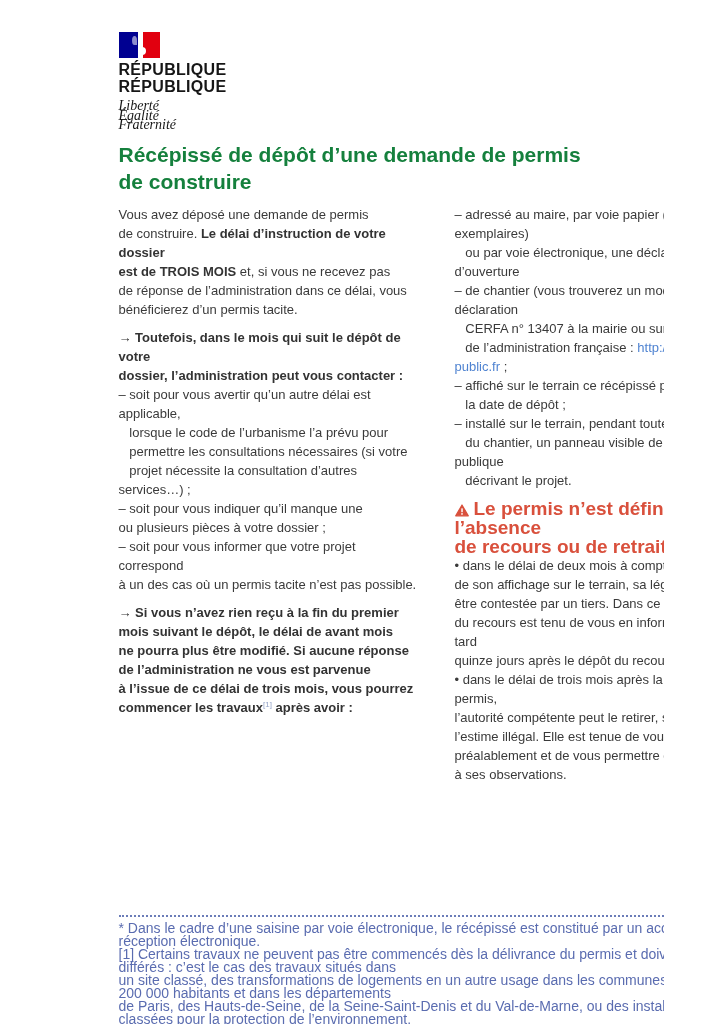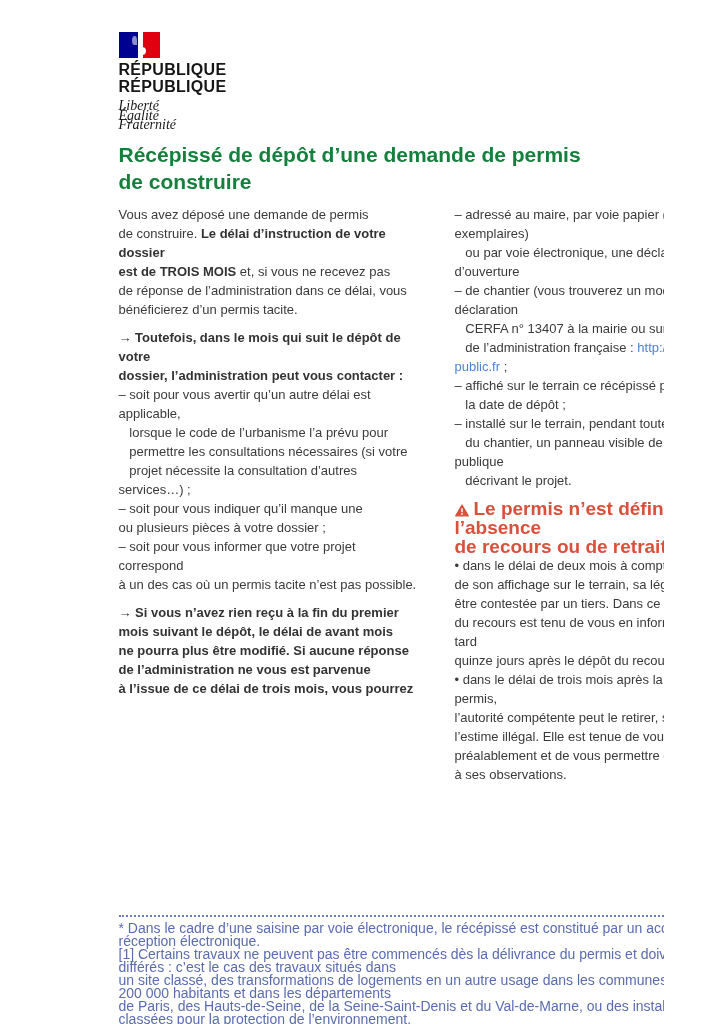--- a/index.html
+++ b/index.html
@@ -58,21 +58,21 @@
     </div>
     <div class="motto">Liberté<br>Égalité<br>Fraternité</div>
   </header>
 
   <h1 class="doc-title">Récépissé de dépôt d’une demande de permis<br>de construire</h1>
 
   <main class="columns">
     <section class="col">
       <p class="para">Vous avez déposé une demande de permis<br>de construire. <b>Le délai d’instruction de votre dossier</b><br><b>est de TROIS MOIS</b> et, si vous ne recevez pas<br>de réponse de l’administration dans ce délai, vous<br>bénéficierez d’un permis tacite.</p>
       <p class="para"><b>→  Toutefois, dans le mois qui suit le dépôt de votre</b><br><b>dossier, l’administration peut vous contacter :</b><br>– soit pour vous avertir qu’un autre délai est applicable,<br>&nbsp;&nbsp;&nbsp;lorsque le code de l’urbanisme l’a prévu pour<br>&nbsp;&nbsp;&nbsp;permettre les consultations nécessaires (si votre<br>&nbsp;&nbsp;&nbsp;projet nécessite la consultation d’autres services…) ;<br>– soit pour vous indiquer qu’il manque une<br>ou plusieurs pièces à votre dossier ;<br>– soit pour vous informer que votre projet correspond<br>à un des cas où un permis tacite n’est pas possible.</p>
-      <p class="para"><b>→  Si vous n’avez rien reçu à la fin du premier</b><br><b>mois suivant le dépôt, le délai de avant mois</b><br><b>ne pourra plus être modifié. Si aucune réponse</b><br><b>de l’administration ne vous est parvenue</b><br><b>à l’issue de ce délai de trois mois, vous pourrez</b><br></p>
+      <p class="para"><b>→  Si vous n’avez rien reçu à la fin du premier</b><br><b>mois suivant le dépôt, le délai de avant mois</b><br><b>ne pourra plus être modifié. Si aucune réponse</b><br><b>de l’administration ne vous est parvenue</b><br><b>à l’issue de ce délai de trois mois, vous pourrez</b><br><b>commencer les travaux<sup>[1]</sup> après avoir :</b></p>
     </section>
 
     <section class="col">
       <p class="para">– adressé au maire, par voie papier (en trois exemplaires)<br>&nbsp;&nbsp;&nbsp;ou par voie électronique, une déclaration d’ouverture<br>– de chantier (vous trouverez un modèle de déclaration<br>&nbsp;&nbsp;&nbsp;CERFA n° 13407 à la mairie ou sur le site officiel<br>&nbsp;&nbsp;&nbsp;de l’administration française : <span class="link">http://www.service-public.fr</span> ;<br>– affiché sur le terrain ce récépissé pour attester<br>&nbsp;&nbsp;&nbsp;la date de dépôt ;<br>– installé sur le terrain, pendant toute la durée<br>&nbsp;&nbsp;&nbsp;du chantier, un panneau visible de la voie publique<br>&nbsp;&nbsp;&nbsp;décrivant le projet.</p>
       <div class="warning">
         <p class="warning-head"><span class="w-icon"><svg width="14" height="13" viewBox="0 0 24 22">
                 <path d="M12 1.5 L22.8 20.2 H1.2 Z" fill="#d9503c" stroke="#d9503c" stroke-width="2" stroke-linejoin="round"></path>
                 <rect x="10.8" y="7.2" width="2.5" height="7" rx="1" fill="#fff"></rect>
                 <circle cx="12" cy="17" r="1.5" fill="#fff"></circle>
               </svg></span><span>Le permis n’est définitif qu’en l’absence<br>de recours ou de retrait :</span></p>

